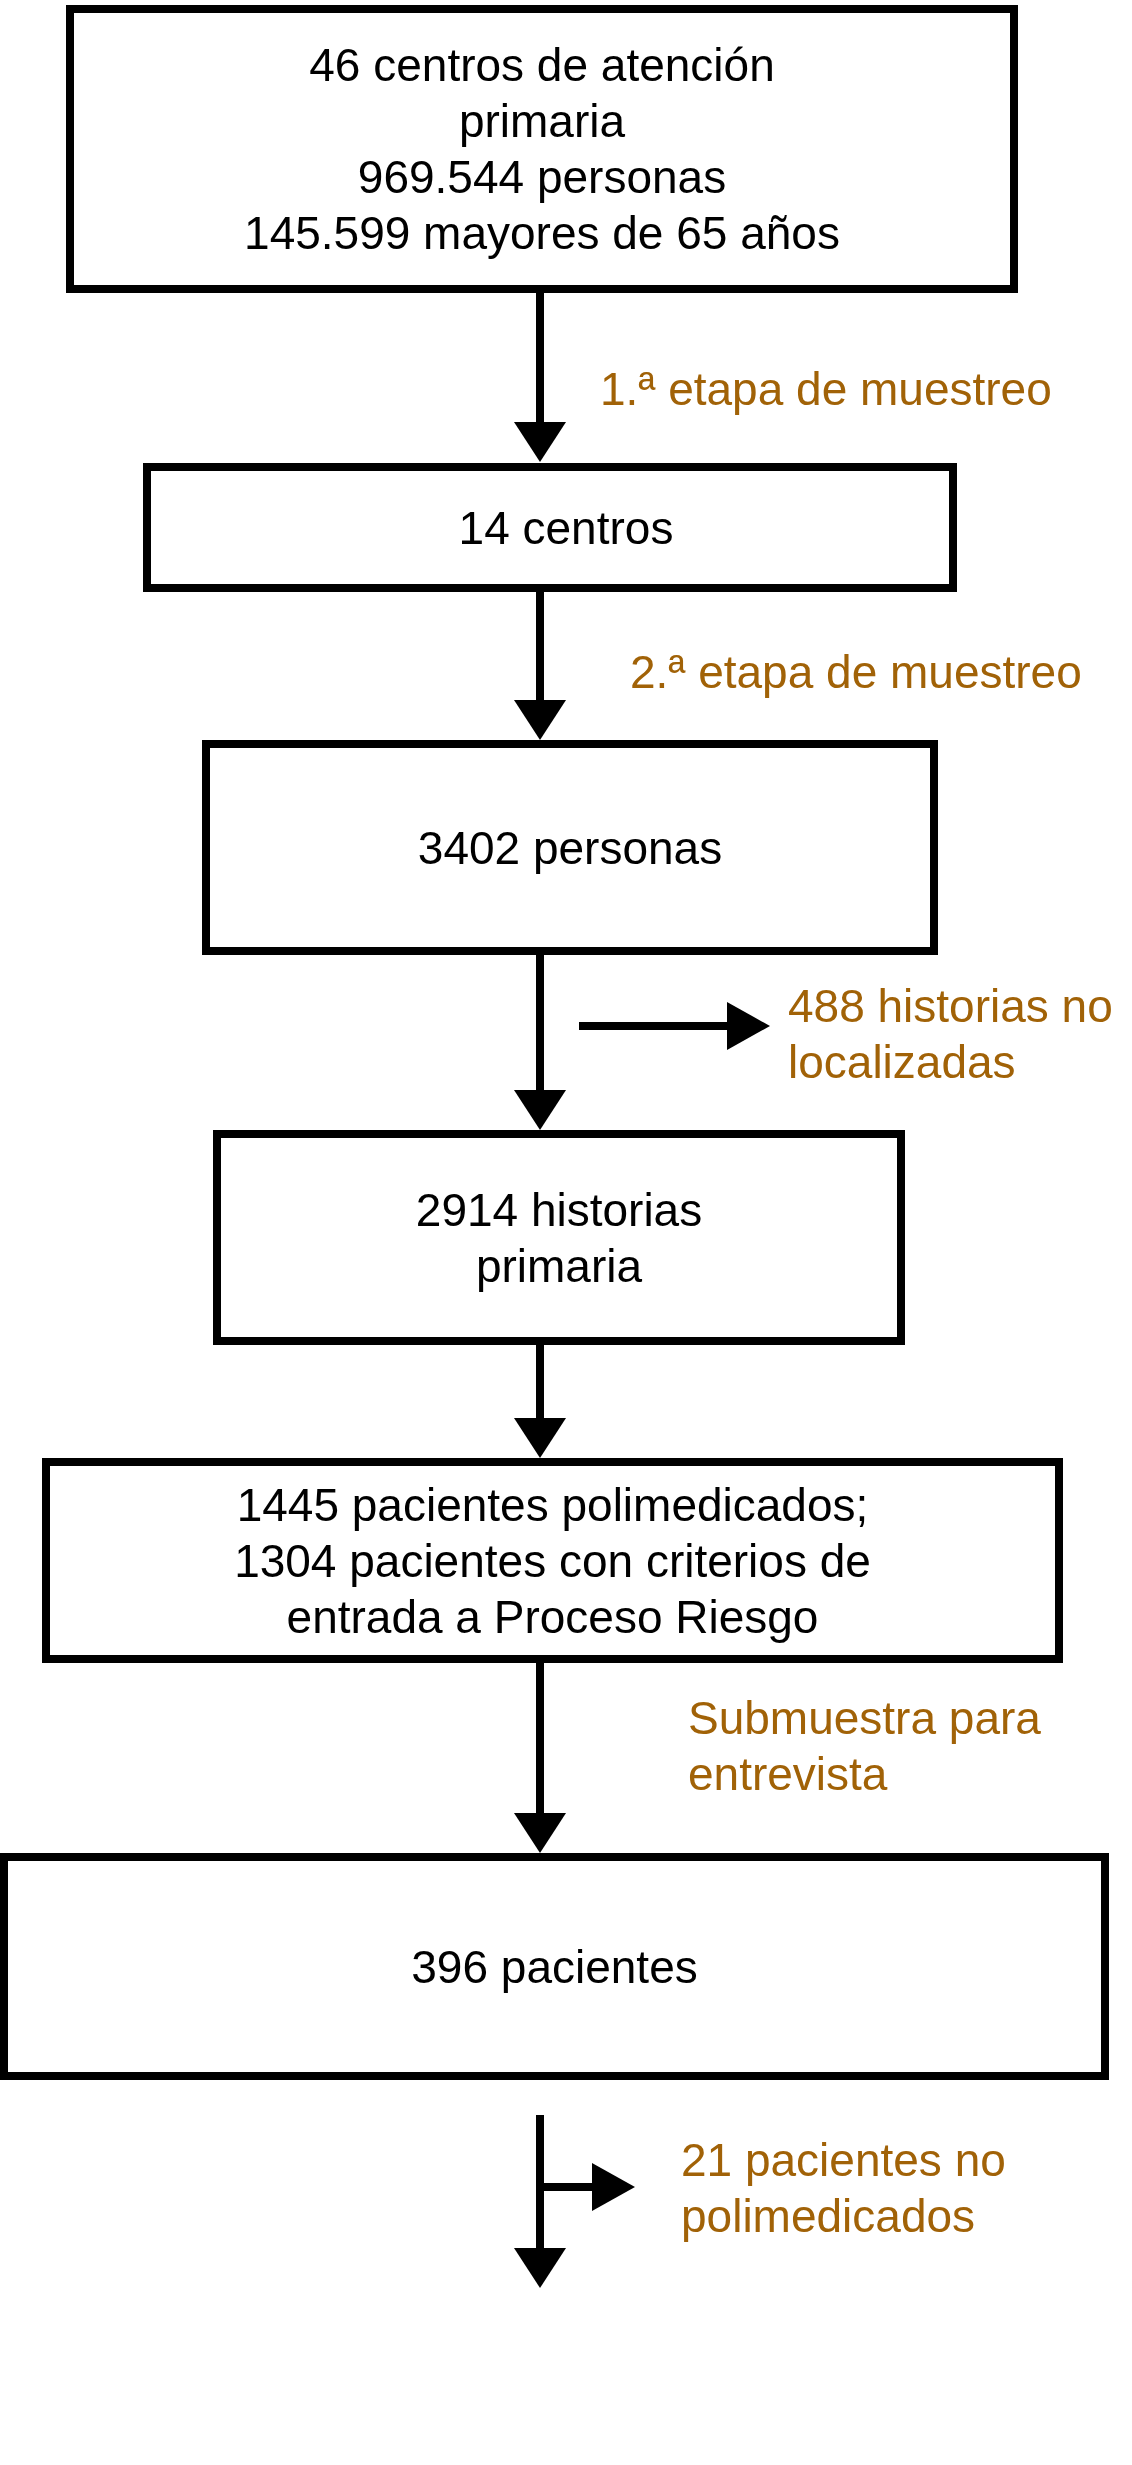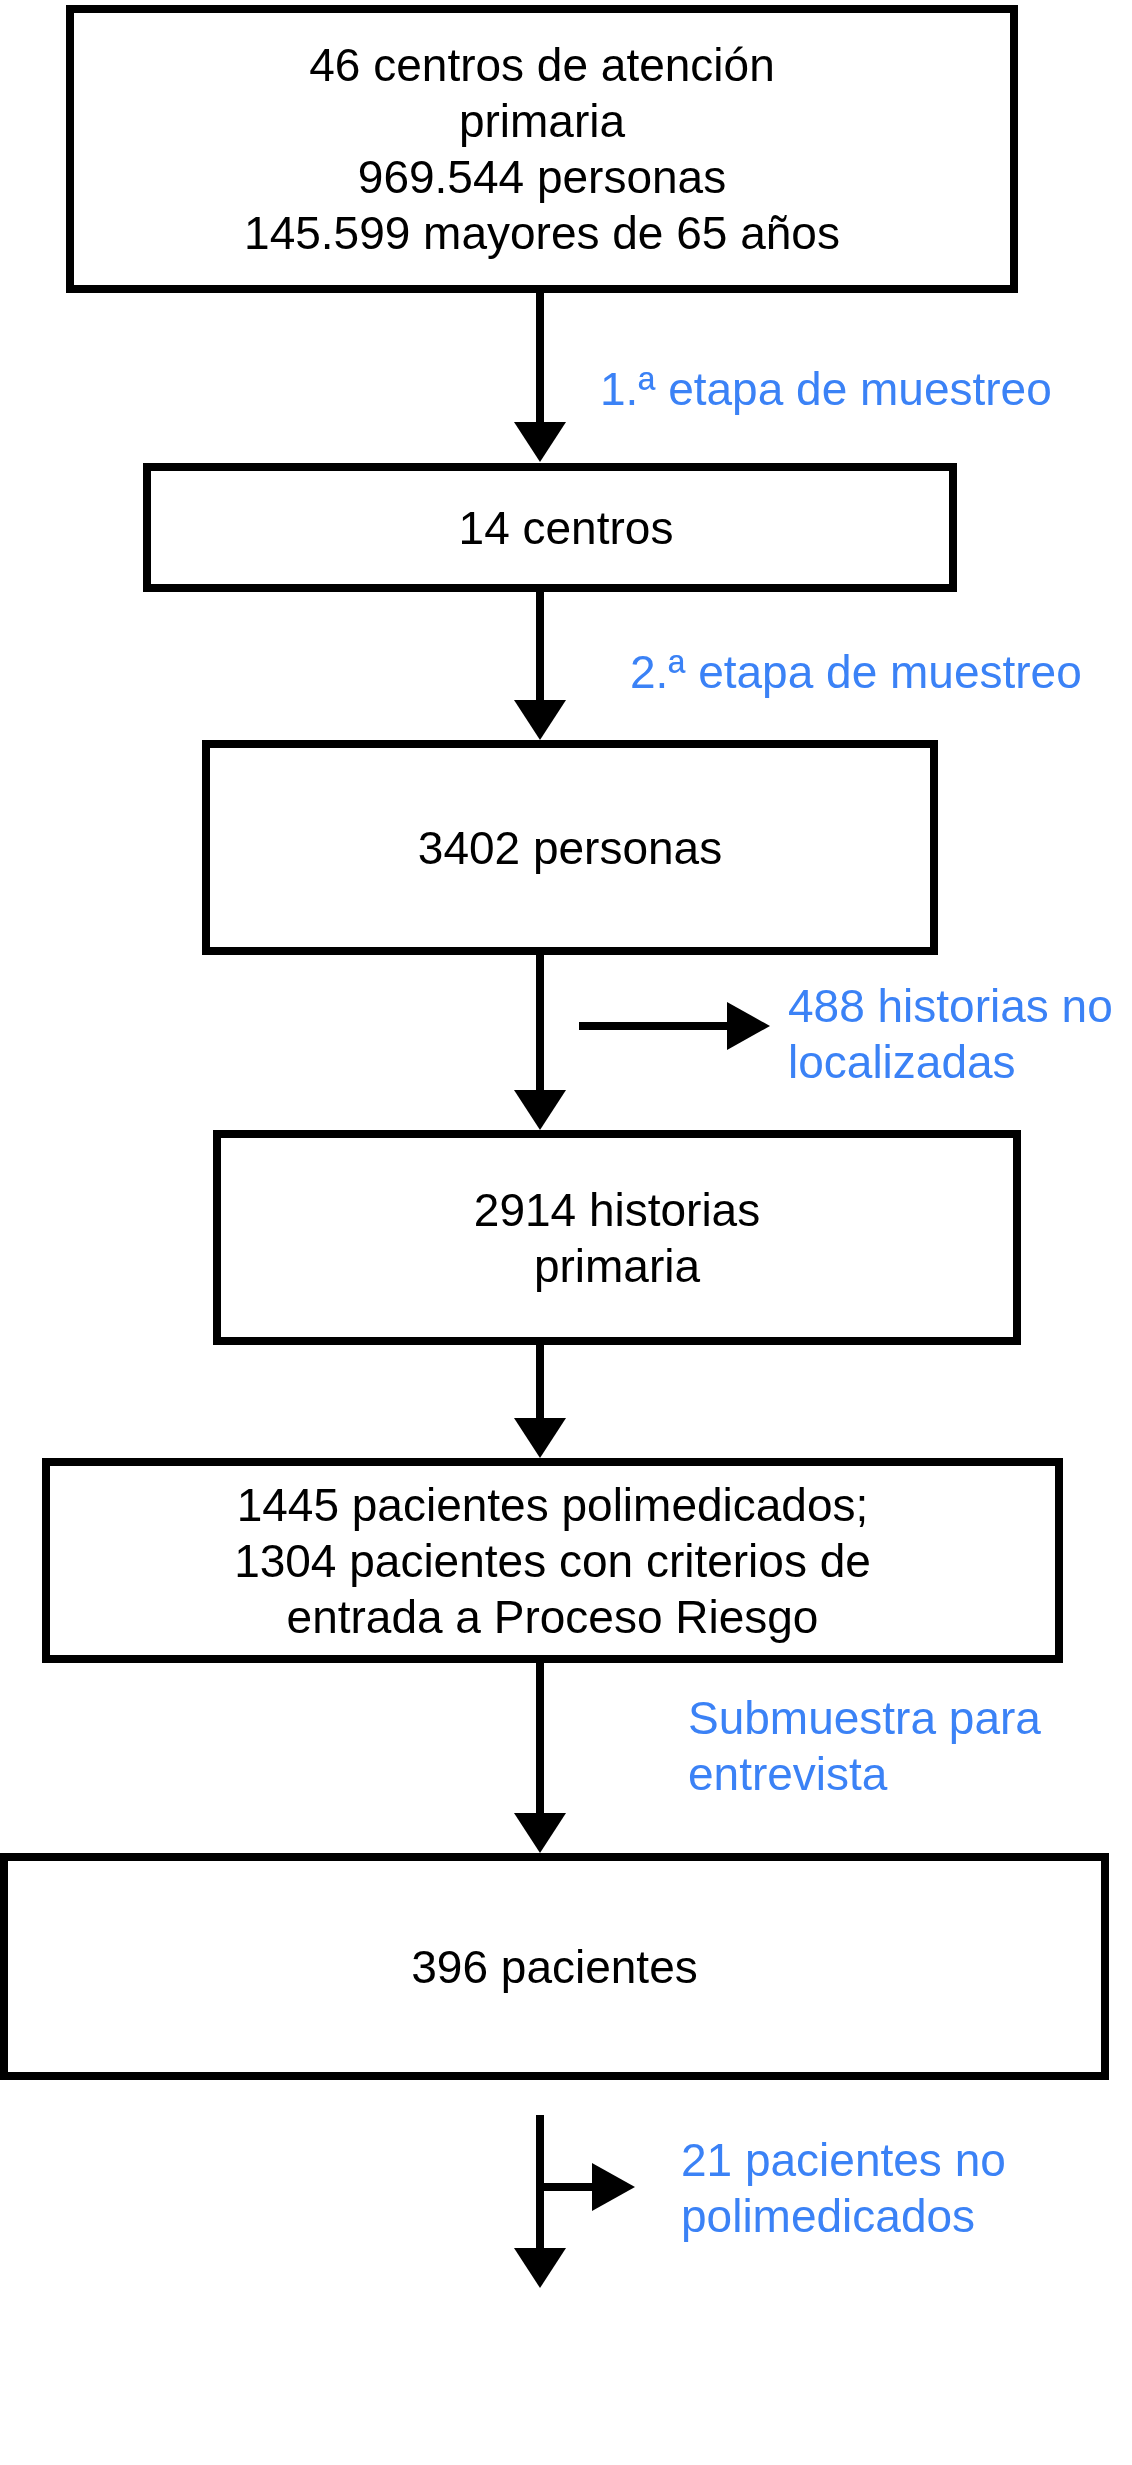--- a/index.html
+++ b/index.html
@@ -31,21 +31,21 @@
     font-size: 46px;
     line-height: 56px;
     white-space: nowrap;
     color: #000000;
   }
   .lbl {
     position: absolute;
     font-size: 46px;
     line-height: 56px;
     white-space: nowrap;
-    color: #3b82f6;
+    color: #a16207;
   }
   .vline {
     position: absolute;
     width: 8px;
     background: #000000;
   }
   .hline {
     position: absolute;
     height: 8px;
     background: #000000;
@@ -101,21 +101,21 @@
 
   <div class="vline" style="left:536px; top:955px; height:135px;"></div>
   <div class="head-down" style="left:514px; top:1090px;"></div>
   <div class="hline" style="left:579px; top:1022px; width:148px;"></div>
   <div class="head-right" style="left:727px; top:1002px;"></div>
   <div class="lbl" style="left:788px; top:978px;">
     <div>488 historias no</div>
     <div>localizadas</div>
   </div>
 
-  <div class="box" style="left:213px; top:1130px; width:808px; height:215px;">
+  <div class="box" style="left:213px; top:1130px; width:692px; height:215px;">
     <div class="txt">2914 historias</div>
     <div class="txt">primaria</div>
   </div>
 
   <div class="vline" style="left:536px; top:1345px; height:73px;"></div>
   <div class="head-down" style="left:514px; top:1418px;"></div>
 
   <div class="box" style="left:42px; top:1458px; width:1021px; height:205px;">
     <div class="txt">1445 pacientes polimedicados;</div>
     <div class="txt">1304 pacientes con criterios de</div>

